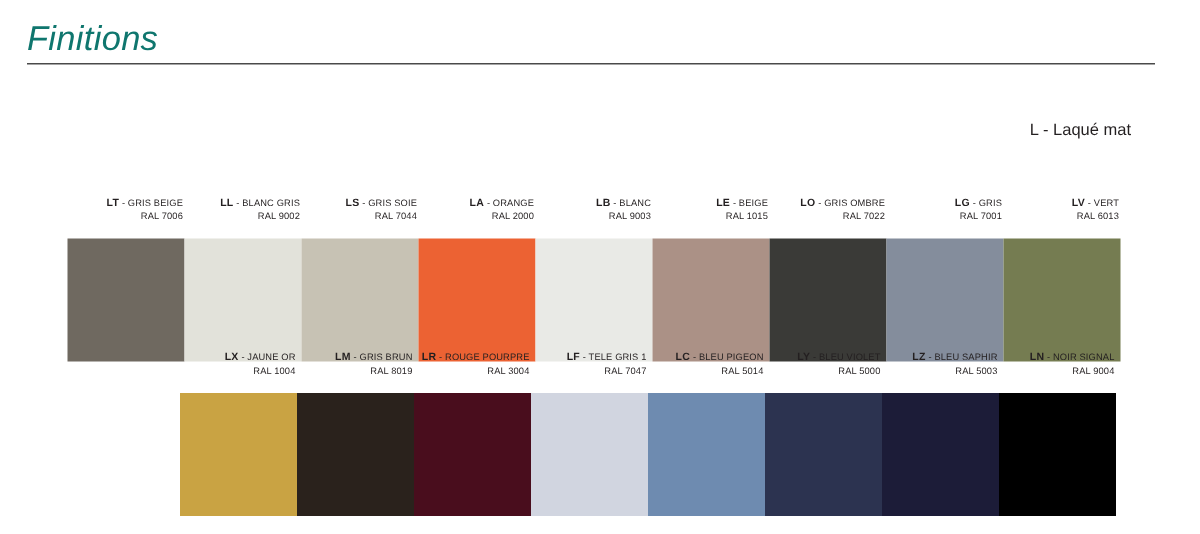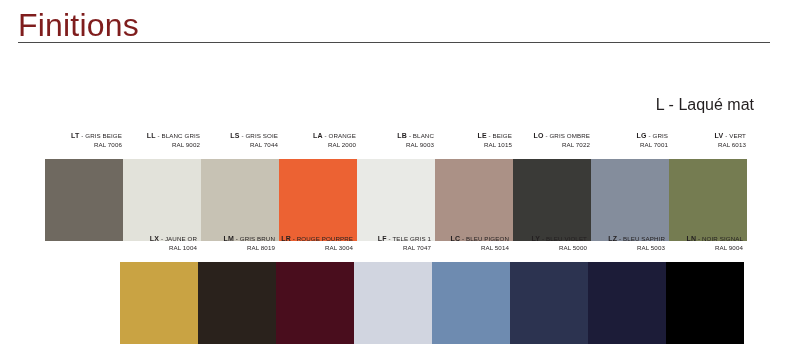--- a/index.html
+++ b/index.html
@@ -8,38 +8,39 @@
     background:#ffffff;
     font-family:"Liberation Sans", sans-serif;
     overflow:hidden;
     position:relative;
   }
   #page{position:relative;width:800px;height:356px;}
 
   .page-title{
     position:absolute;
     left:18px;top:8px;
-    font-size:32px;
+    font-size:23px;
     font-weight:400;
-    color:#7f1d1d;
+    color:#0f766e;
     letter-spacing:0.2px;
     line-height:34px;
     white-space:nowrap;
+    font-style:italic;
   }
   .title-rule{
     position:absolute;
     left:18px;top:42px;
     width:752px;height:1px;
     background:#4a4a4a;
   }
 
   .family-label{
     position:absolute;
-    right:46px;top:96px;
-    font-size:16px;
+    right:46px;top:81px;
+    font-size:11px;
     color:#231f20;
     white-space:nowrap;
   }
 
   
   .swatch-row{position:absolute;}
   #row-1{left:45px;top:131px;}
   #row-2{left:120px;top:234px;}
 
   .swatch-cell{

